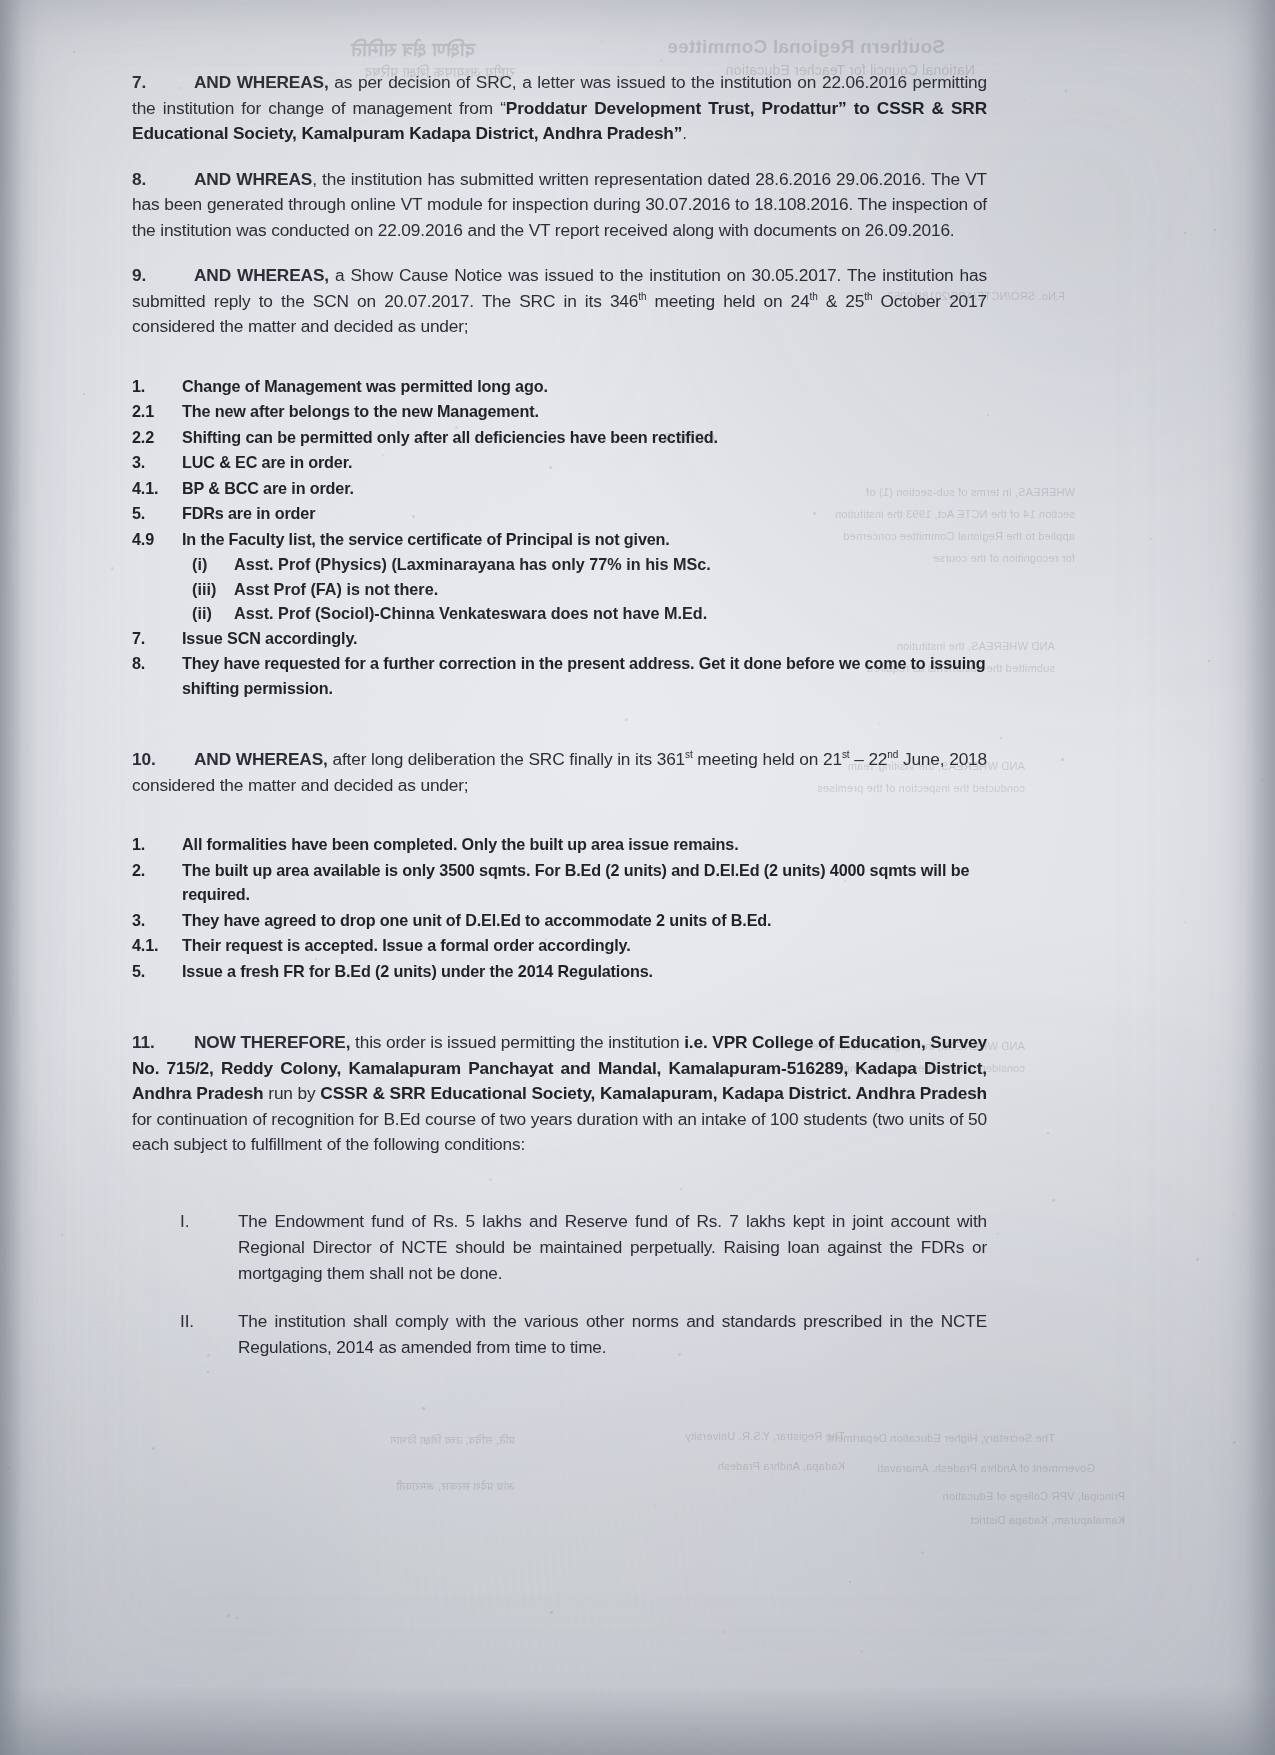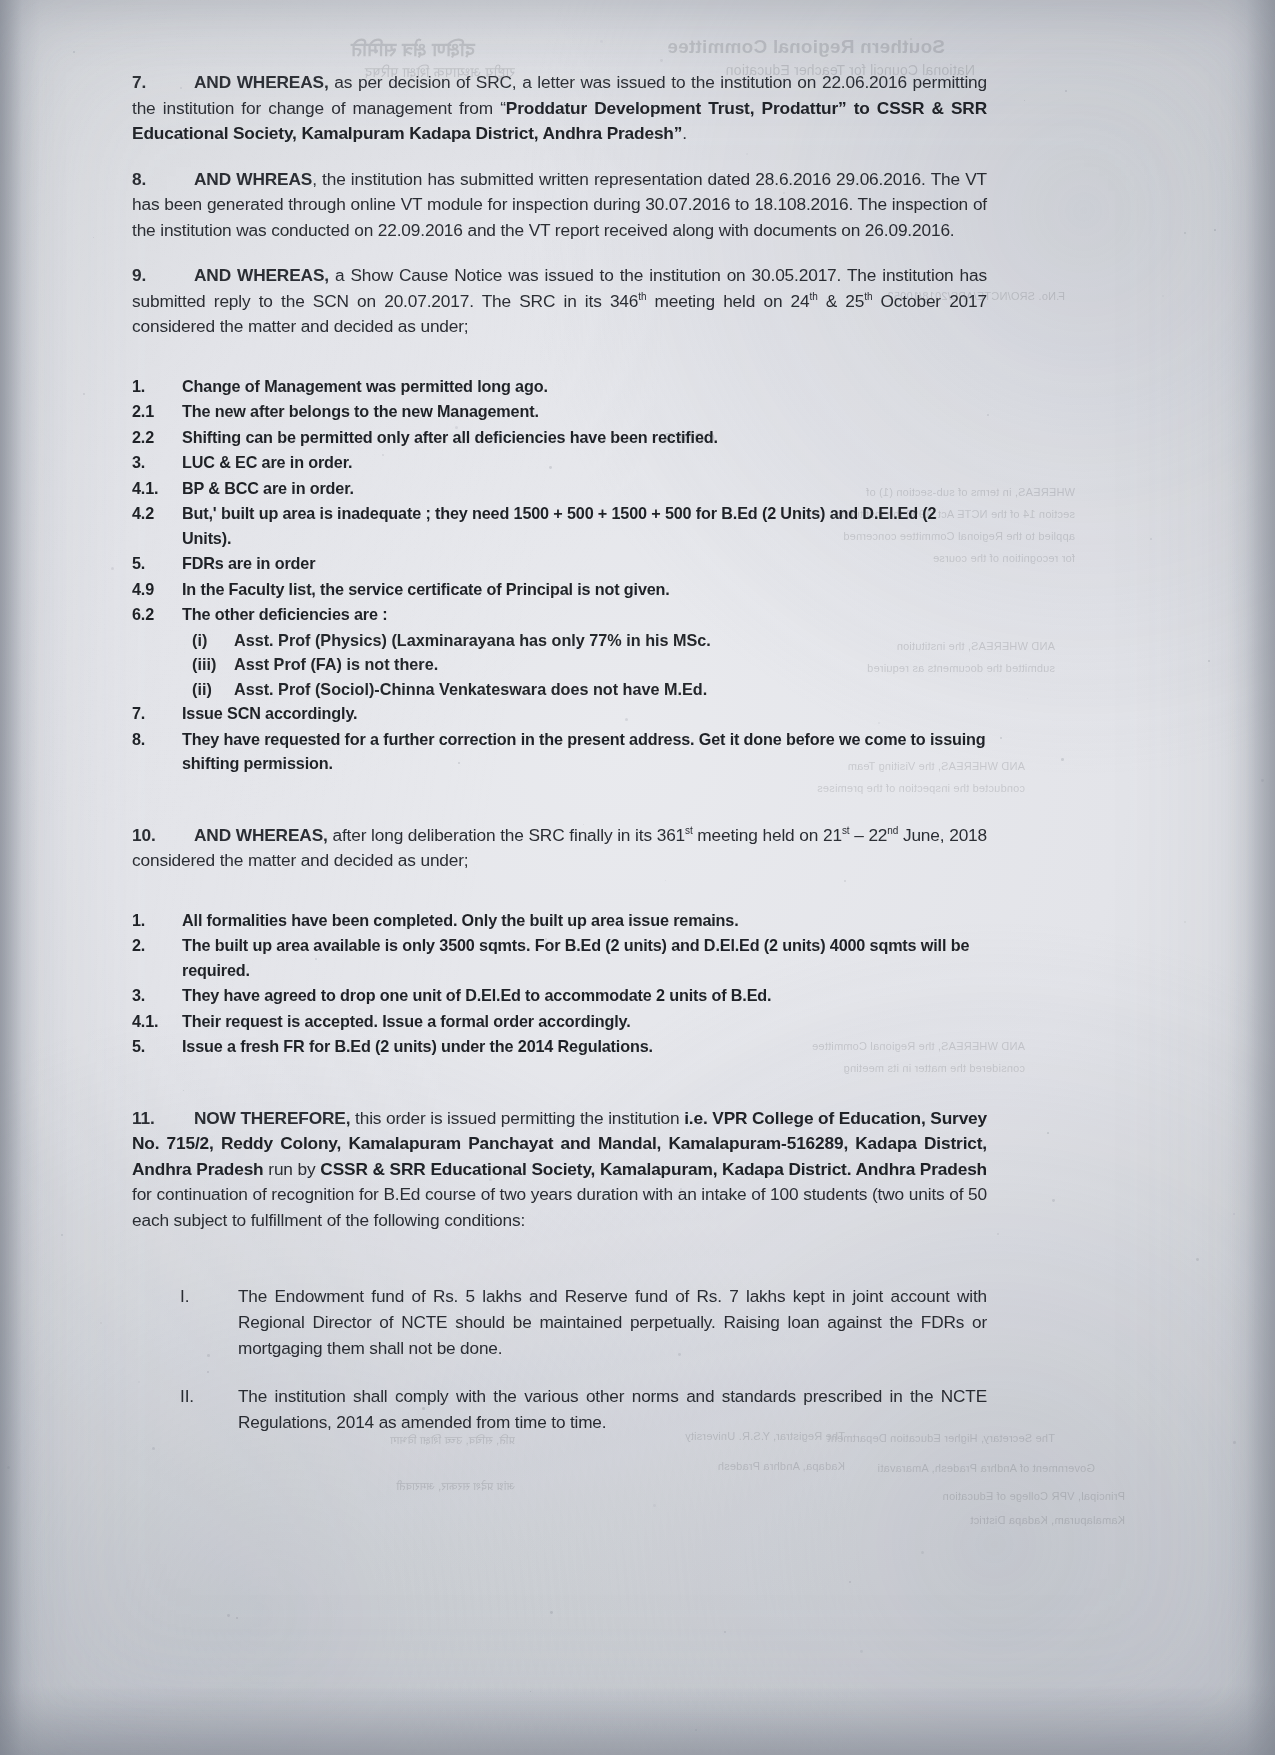--- a/index.html
+++ b/index.html
@@ -230,24 +230,22 @@
     </p>
 
     <div class="gap-sm"></div>
 
     <ul class="sublist" id="list346">
         <li><span class="mk">1.</span><span>Change of Management was permitted long ago.</span></li>
         <li><span class="mk">2.1</span><span>The new after belongs to the new Management.</span></li>
         <li><span class="mk">2.2</span><span>Shifting can be permitted only after all deficiencies have been rectified.</span></li>
         <li><span class="mk">3.</span><span>LUC &amp; EC are in order.</span></li>
         <li><span class="mk">4.1.</span><span>BP &amp; BCC are in order.</span></li>
-        <li><span class="mk">4.2</span><span>But,' built up area is inadequate ; they need 1500 + 500 + 1500 + 500 for B.Ed (2 Units) and D.El.Ed (2 Units).</span></li>
         <li><span class="mk">5.</span><span>FDRs are in order</span></li>
         <li><span class="mk">4.9</span><span>In the Faculty list, the service certificate of Principal is not given.</span></li>
-        <li><span class="mk">6.2</span><span>The other deficiencies are :</span></li>
       </ul>
 
     <ul class="deepsub" id="deflist">
         <li><span class="mk">(i)</span><span>Asst. Prof (Physics) (Laxminarayana has only 77% in his MSc.</span></li>
         <li><span class="mk">(iii)</span><span>Asst Prof (FA) is not there.</span></li>
         <li><span class="mk">(ii)</span><span>Asst. Prof (Sociol)-Chinna Venkateswara does not have M.Ed.</span></li>
       </ul>
 
     <ul class="sublist" id="list346tail">
         <li><span class="mk">7.</span><span>Issue SCN accordingly.</span></li>

